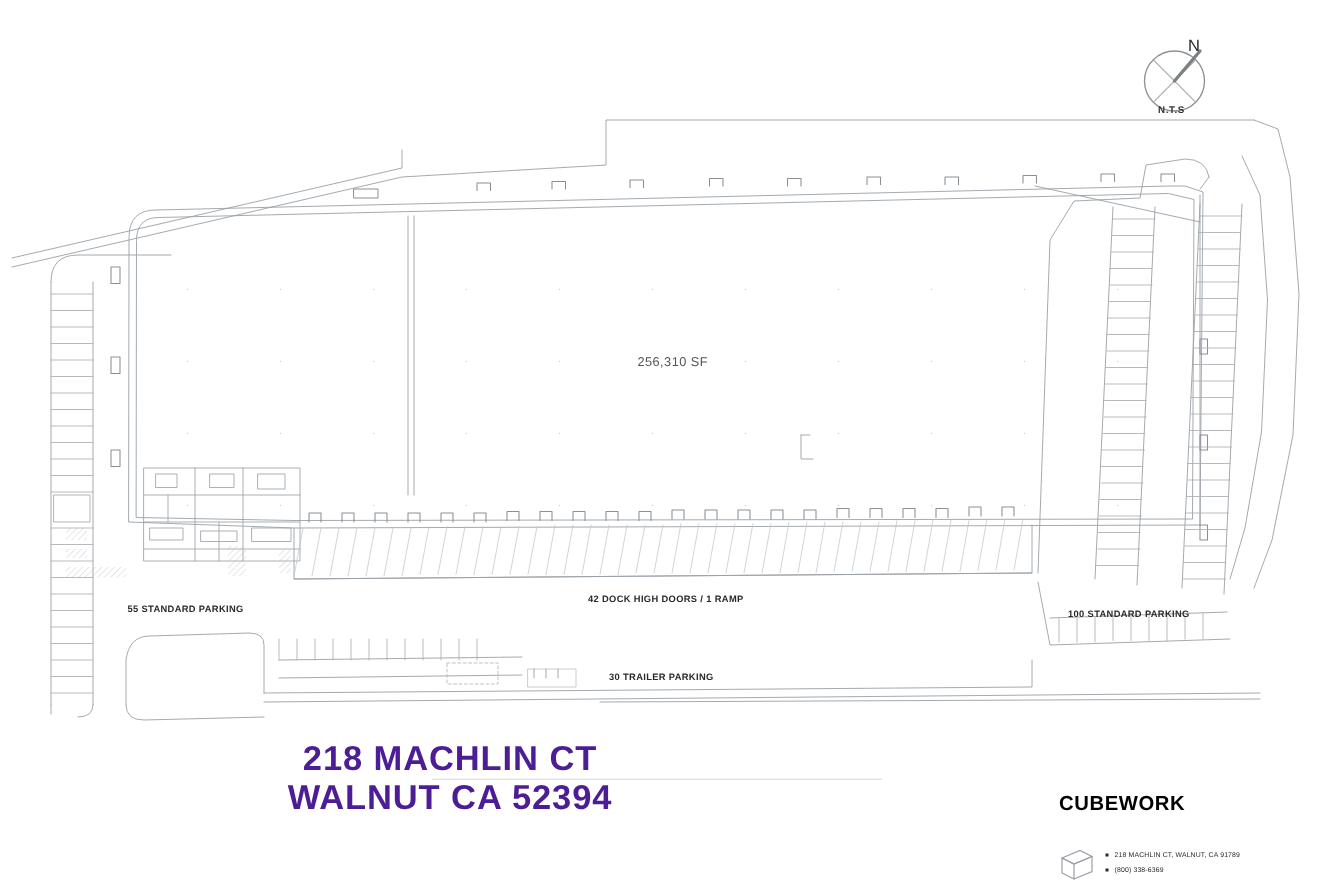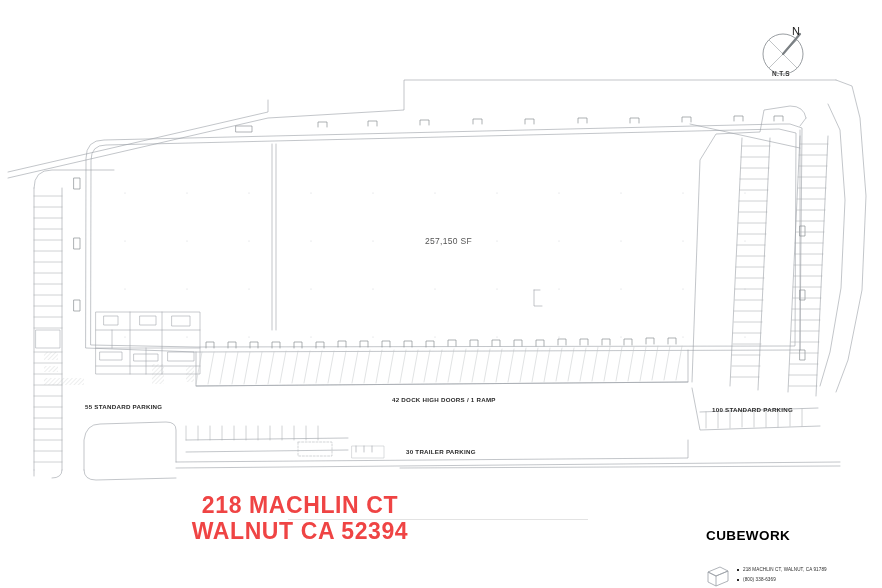--- a/index.html
+++ b/index.html
@@ -93,21 +93,21 @@
     position: absolute;
     left: 0;
     top: 492px;
     width: 600px;
     text-align: center;
   }
   #title-line1, #title-line2 {
     font-size: 23px;
     font-weight: bold;
     letter-spacing: 0.6px;
-    color: #ef4444;
+    color: #4c1d95;
     line-height: 26px;
     display: block;
   }
   #title-rule {
     position: absolute;
     left: 288px;
     top: 519px;
     width: 300px;
     height: 1px;
     background: #e3e3e3;
@@ -450,21 +450,21 @@
       <rect x="352" y="446" width="32" height="12" stroke="#c2c6c9"></rect>
       <path d="M356,446 L356,452 M364,446 L364,452 M372,446 L372,452"></path>
 
       <path d="M176,468 L840,462"></path>
       <path d="M400,468 L840,466"></path>
 
       <path d="M84,470 Q84,480 96,480 L176,478"></path>
     </g>
   </svg>
 
-  <div class="lbl lbl-area" id="area-label">257,150 SF</div>
+  <div class="lbl lbl-area" id="area-label">256,310 SF</div>
 
   <div class="lbl lbl-small" id="dock-label">42 DOCK HIGH DOORS / 1 RAMP</div>
 
   <div class="lbl lbl-small" id="parking-left-label">55 STANDARD PARKING</div>
 
   <div class="lbl lbl-small" id="parking-right-label">100 STANDARD PARKING</div>
 
   <div class="lbl lbl-small" id="trailer-label">30 TRAILER PARKING</div>
 
   <svg id="north-arrow" viewBox="0 0 62 62" xmlns="http://www.w3.org/2000/svg">

